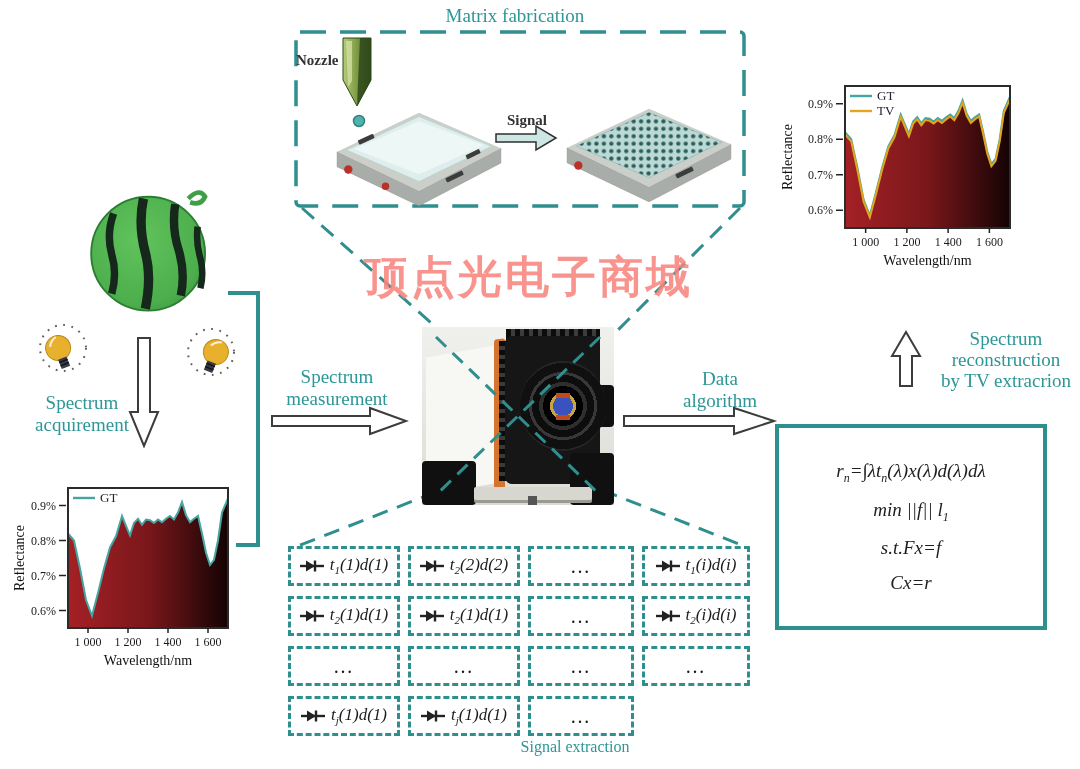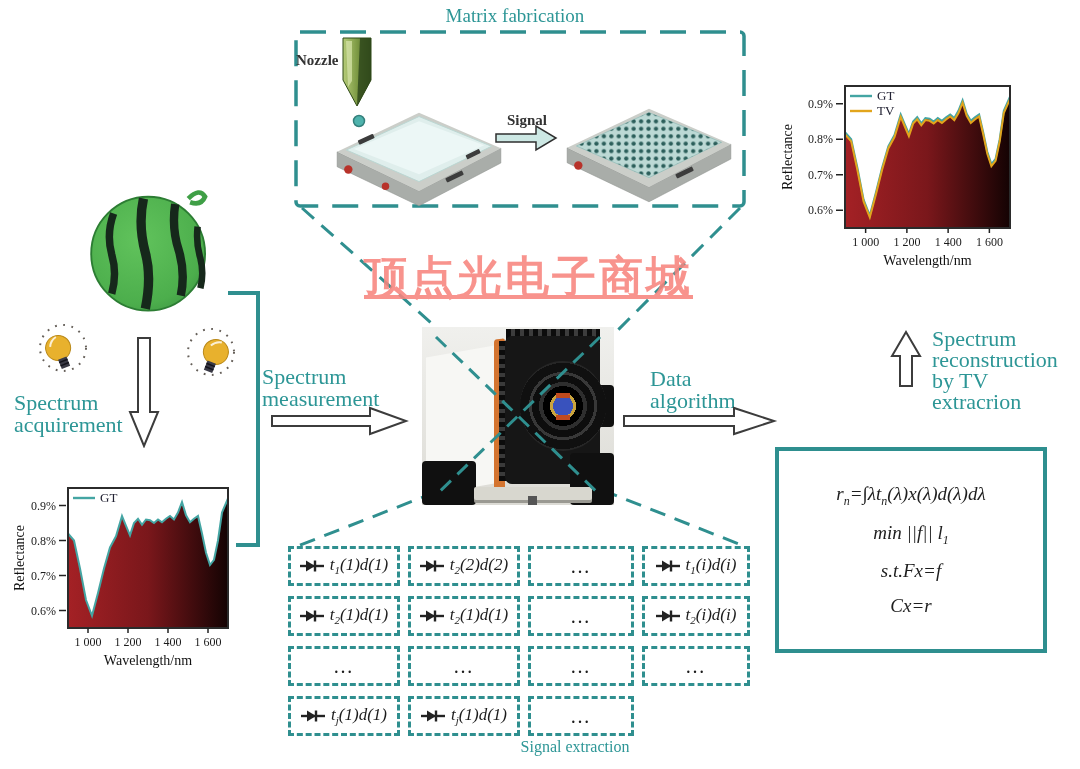--- a/index.html
+++ b/index.html
@@ -1,31 +1,31 @@
 <!DOCTYPE html>
 <html><head>
 <meta charset="utf-8">
 <style>
   html,body{margin:0;padding:0;background:#fff;}
   .canvas{position:relative;width:1080px;height:769px;background:#fff;overflow:hidden;
           font-family:"Liberation Serif",serif;}
   .wires{position:absolute;left:0;top:0;z-index:1;}
   .abs{position:absolute;}
   .teal-title{position:absolute;z-index:2;text-align:center;font-size:19px;color:#2d9696;}
-  .teal-label{position:absolute;z-index:2;text-align:left;font-size:22px;line-height:22px;color:#2d9696;}
+  .teal-label{position:absolute;z-index:2;text-align:center;font-size:19px;line-height:22px;color:#2d9696;}
   .tiny-label{position:absolute;z-index:3;font-size:15px;font-weight:bold;color:#333;text-align:center;}
   .chart{position:absolute;z-index:2;background:#fff;}
   .tick{font:12px "Liberation Serif",serif;fill:#1a1a1a;}
   .axis{font:14px "Liberation Serif",serif;fill:#111;}
   .legend-t{font:13px "Liberation Serif",serif;fill:#223;}
   .arrow-svg{position:absolute;z-index:2;}
   .watermark{position:absolute;z-index:6;font-family:"DejaVu Sans",sans-serif;font-weight:bold;
-             font-size:44px;letter-spacing:3px;opacity:.88;white-space:nowrap;text-decoration:underline;}
+             font-size:44px;letter-spacing:3px;opacity:.88;white-space:nowrap;}
   
-  .formula-box{position:absolute;left:775px;top:447px;width:264px;height:198px;z-index:2;
+  .formula-box{position:absolute;left:775px;top:424px;width:264px;height:198px;z-index:2;
                border:4px solid #2e8f8f;background:#fff;display:flex;flex-direction:column;
                align-items:center;justify-content:center;gap:13px;}
   .formula{font-style:italic;font-size:19px;color:#1e1e1e;}
   .formula sub{font-size:12px;}
   
   .matrix-grid{position:absolute;left:288px;top:546px;z-index:2;display:grid;
                grid-template-columns:112px 112px 106px 108px;grid-auto-rows:40px;gap:10px 8px;}
   .mcell{border:3px dashed #2f8f8f;display:flex;align-items:center;justify-content:center;gap:6px;
          font-style:italic;font-size:17px;color:#1c1c1c;background:#fff0;}
   .mcell sub{font-size:11px;}

